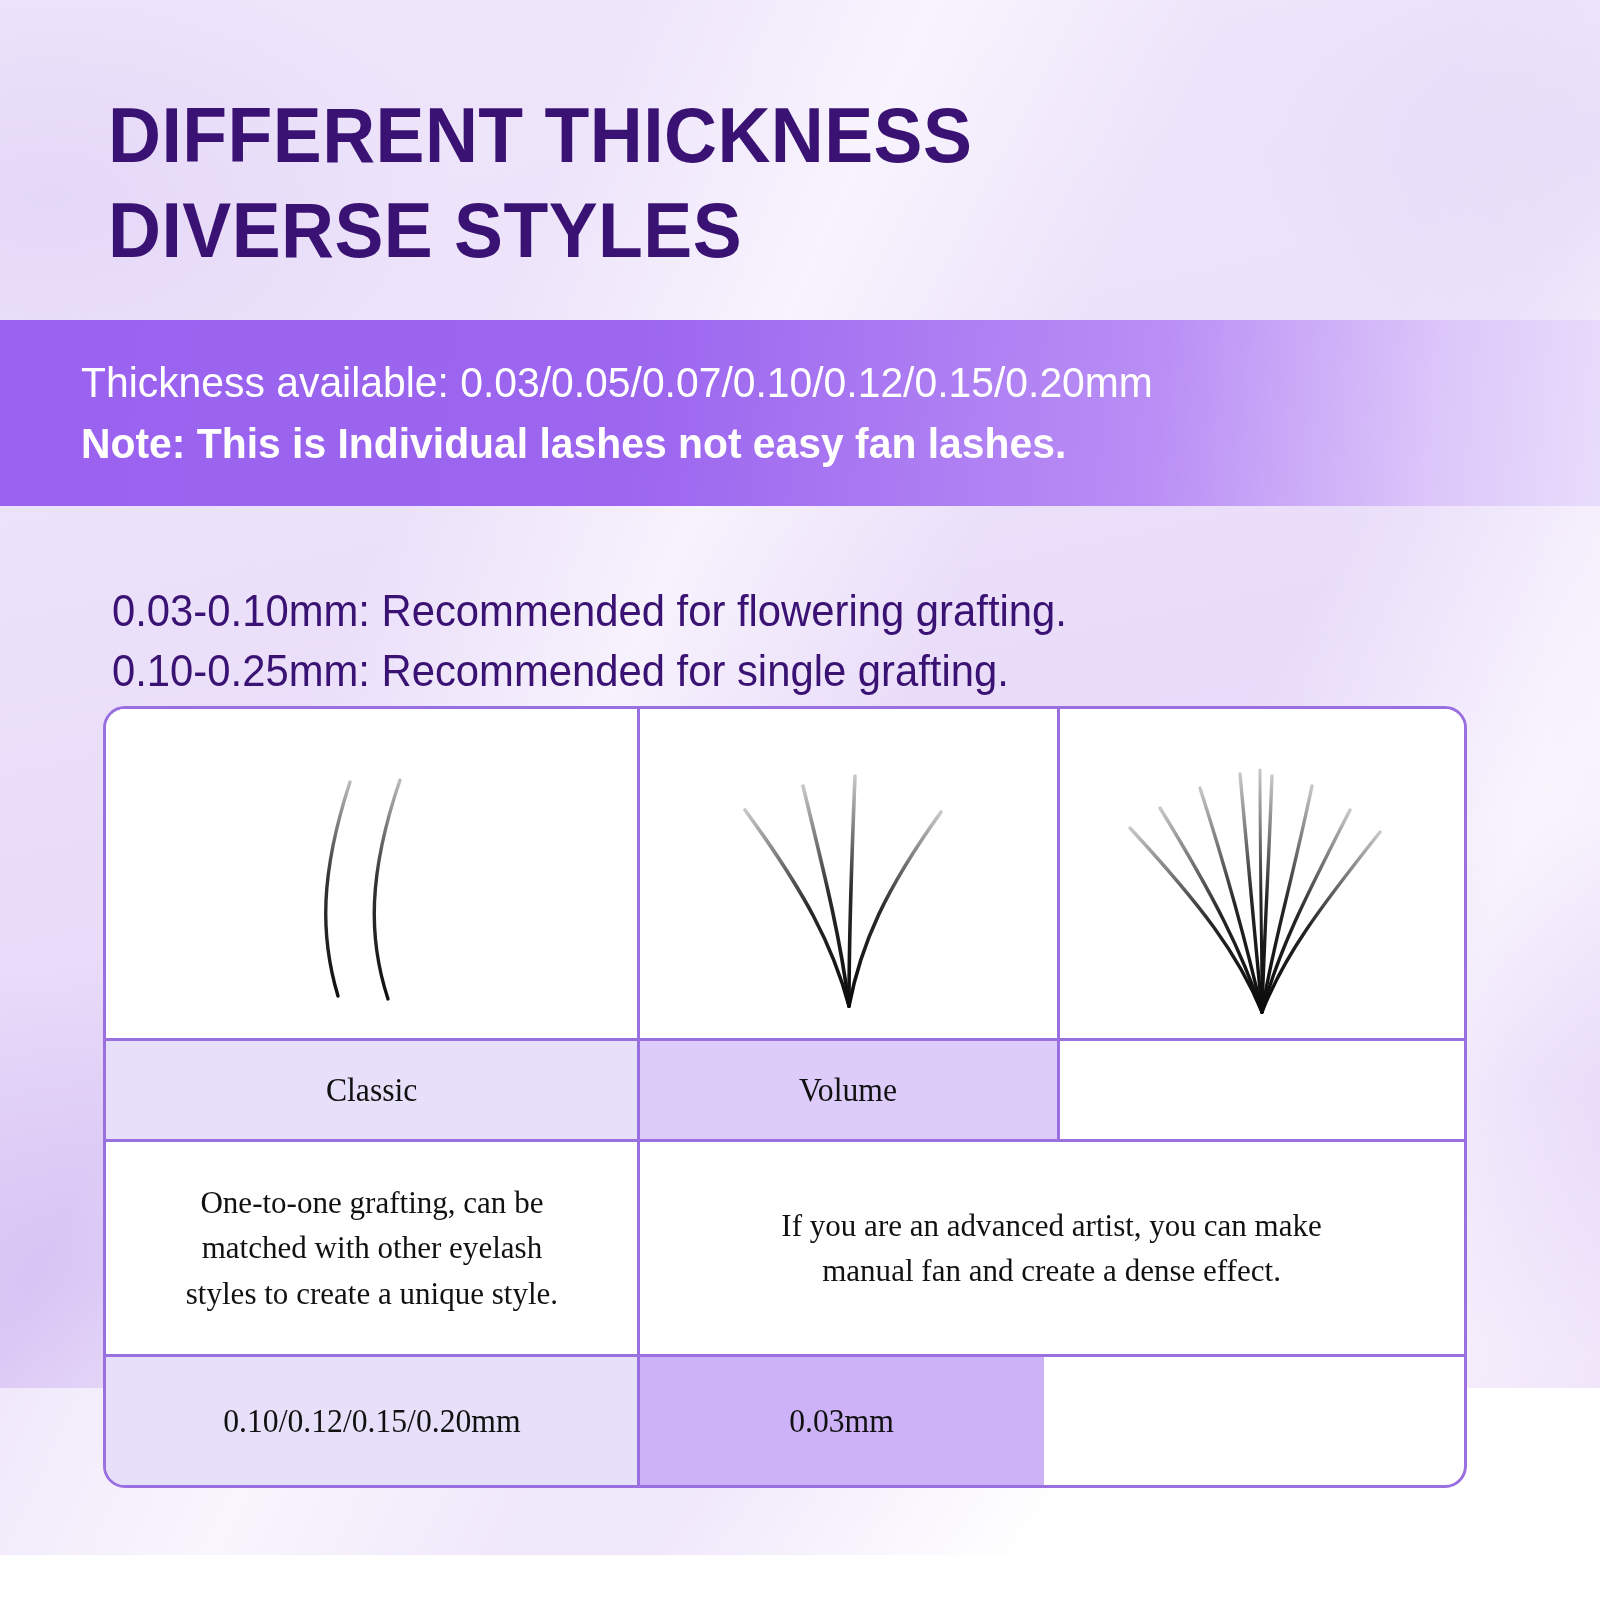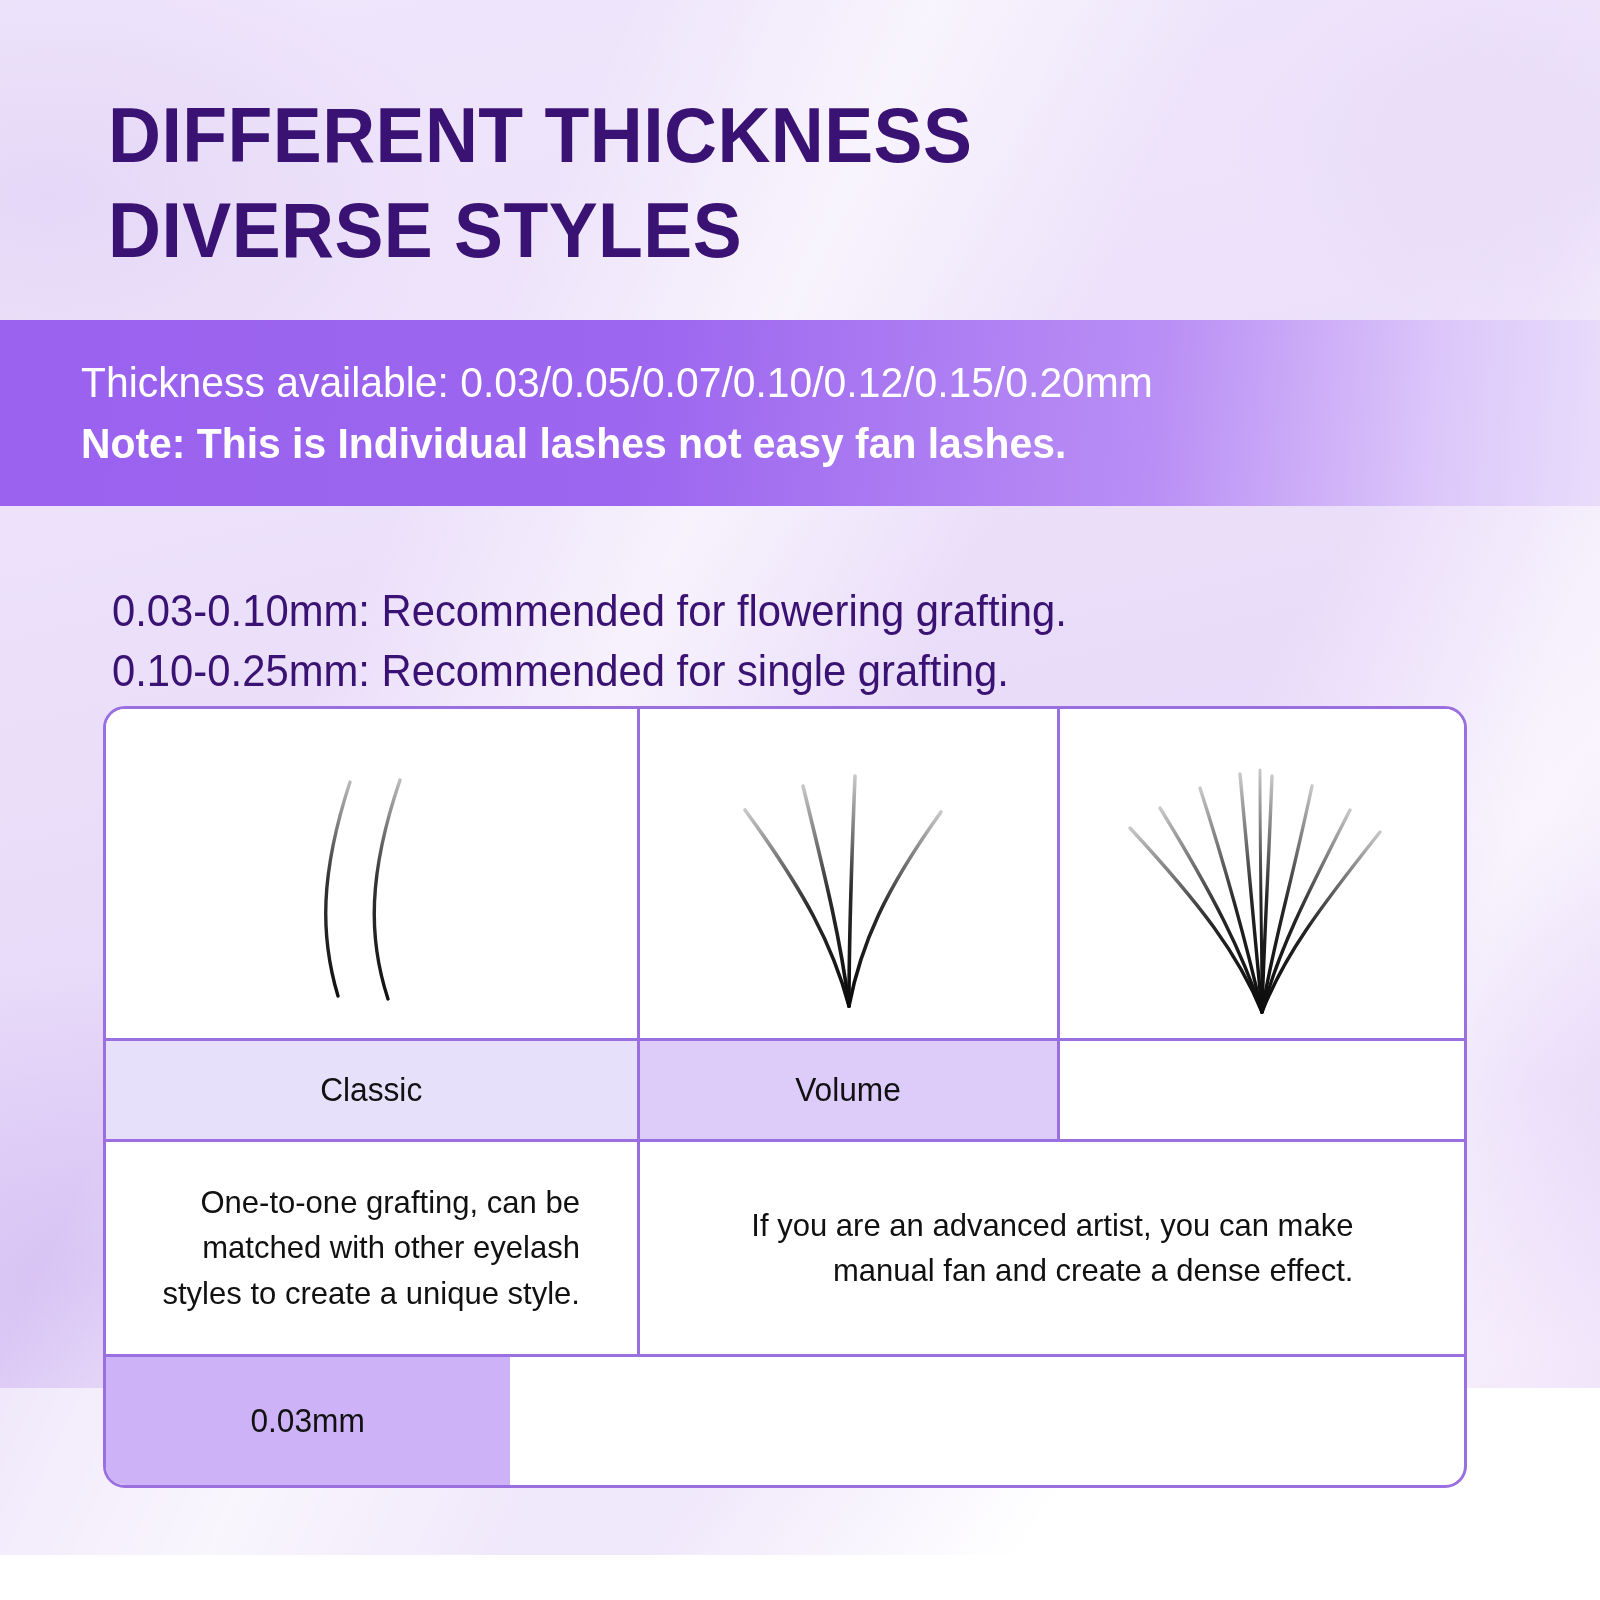--- a/index.html
+++ b/index.html
@@ -76,21 +76,21 @@
     background:#ffffff;
   }
   .row { display:flex; width:100%; }
   .row.imgs   { height:332px; }
   .row.heads  { height:101px; }
   .row.descs  { height:215px; }
   .row.sizes  { height:128px; }
 
   .cell {
     display:flex; align-items:center; justify-content:center;
-    text-align:right; position:relative;
+    text-align:center; position:relative;font-family:Liberation Serif, serif;
   }
   .c1 { width:534px; }
   .c2 { width:420px; }
   .c3 { width:404px; }
   .c23 { width:824px; }
 
   .vline  { border-right:3px solid #9a6fe0; }
   .hline  { border-bottom:3px solid #9a6fe0; }
 
   .row.imgs  .cell { background:#ffffff; }
@@ -204,20 +204,23 @@
 matched with other eyelash
 styles to create a unique style.</span>
       </div>
       <div class="cell c23">
         <span class="desc-text">If you are an advanced artist, you can make
 manual fan and create a dense effect.</span>
       </div>
     </div>
 
     <div class="row sizes">
+      <div class="cell c1 vline tint1">
+        <span class="size-label">0.10/0.12/0.15/0.20mm</span>
+      </div>
       <div class="cell c3 tint3">
         <span class="size-label">0.03mm</span>
       </div>
     </div>
 
   </div>
  </div>
 </div>
 
 </body></html>

